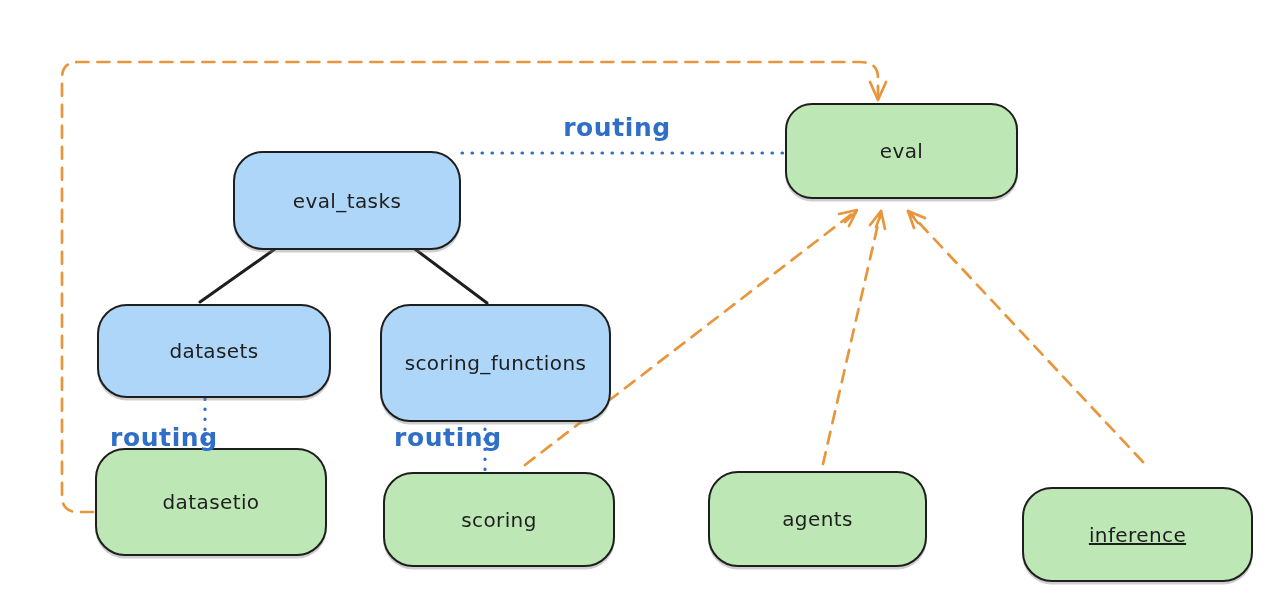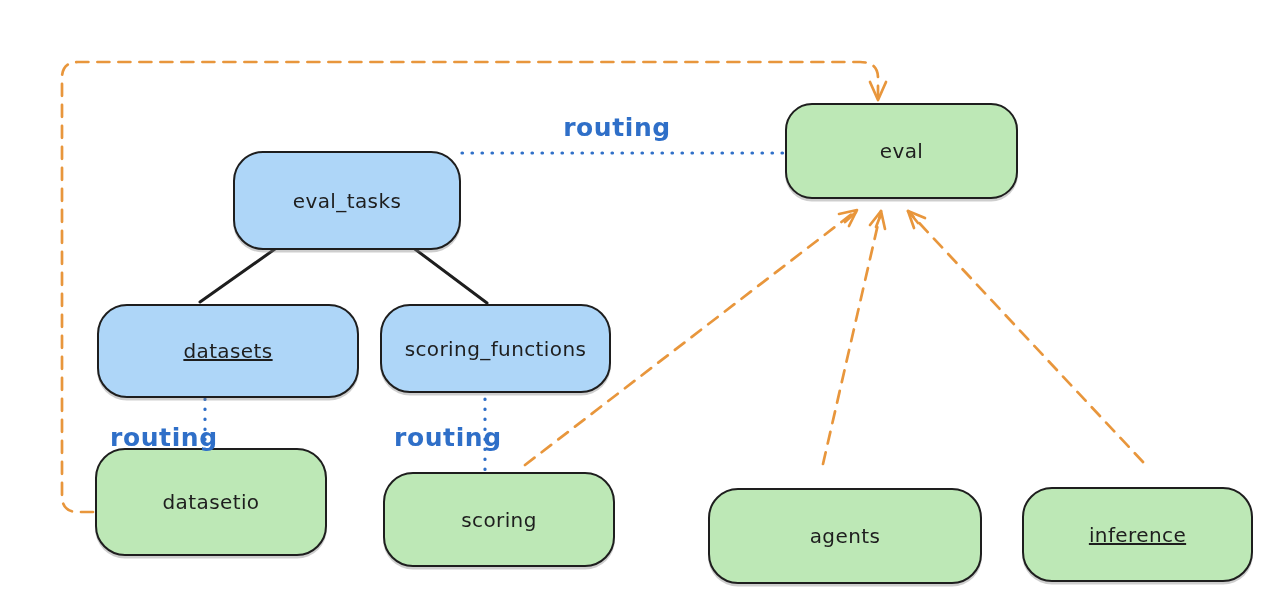--- a/index.html
+++ b/index.html
@@ -124,37 +124,37 @@
   </svg>
 
   <div class="node blue" style="left:233px; top:105px; width:228px; height:99px;margin-top:46px;">
     <span>eval_tasks</span>
   </div>
 
   <div class="node green" style="left:785px; top:103px; width:233px; height:96px;border-radius:27px;">
     <span>eval</span>
   </div>
 
-  <div class="node blue" style="left:97px; top:304px; width:262px; height:94px;text-decoration:underline;">
+  <div class="node blue" style="left:97px; top:304px; width:234px; height:94px;">
     <span>datasets</span>
   </div>
 
-  <div class="node blue" style="left:380px; top:304px; width:231px; height:89px;">
+  <div class="node blue" style="left:380px; top:304px; width:231px; height:118px;">
     <span>scoring_functions</span>
   </div>
 
   <div class="node green" style="left:95px; top:448px; width:232px; height:108px;">
     <span>datasetio</span>
   </div>
 
   <div class="node green" style="left:383px; top:472px; width:232px; height:95px;">
     <span>scoring</span>
   </div>
 
-  <div class="node green" style="left:708px; top:488px; width:274px; height:96px;">
+  <div class="node green" style="left:708px; top:471px; width:219px; height:96px;">
     <span>agents</span>
   </div>
 
   <div class="node green" style="left:1022px; top:487px; width:231px; height:95px;text-decoration:underline;">
     <span>inference</span>
   </div>
 
   <div class="edge-label" style="left:557px; top:113px; width:120px;">routing</div>
 
   <div class="edge-label" style="left:110px; top:423px; width:88px;">routing</div>

